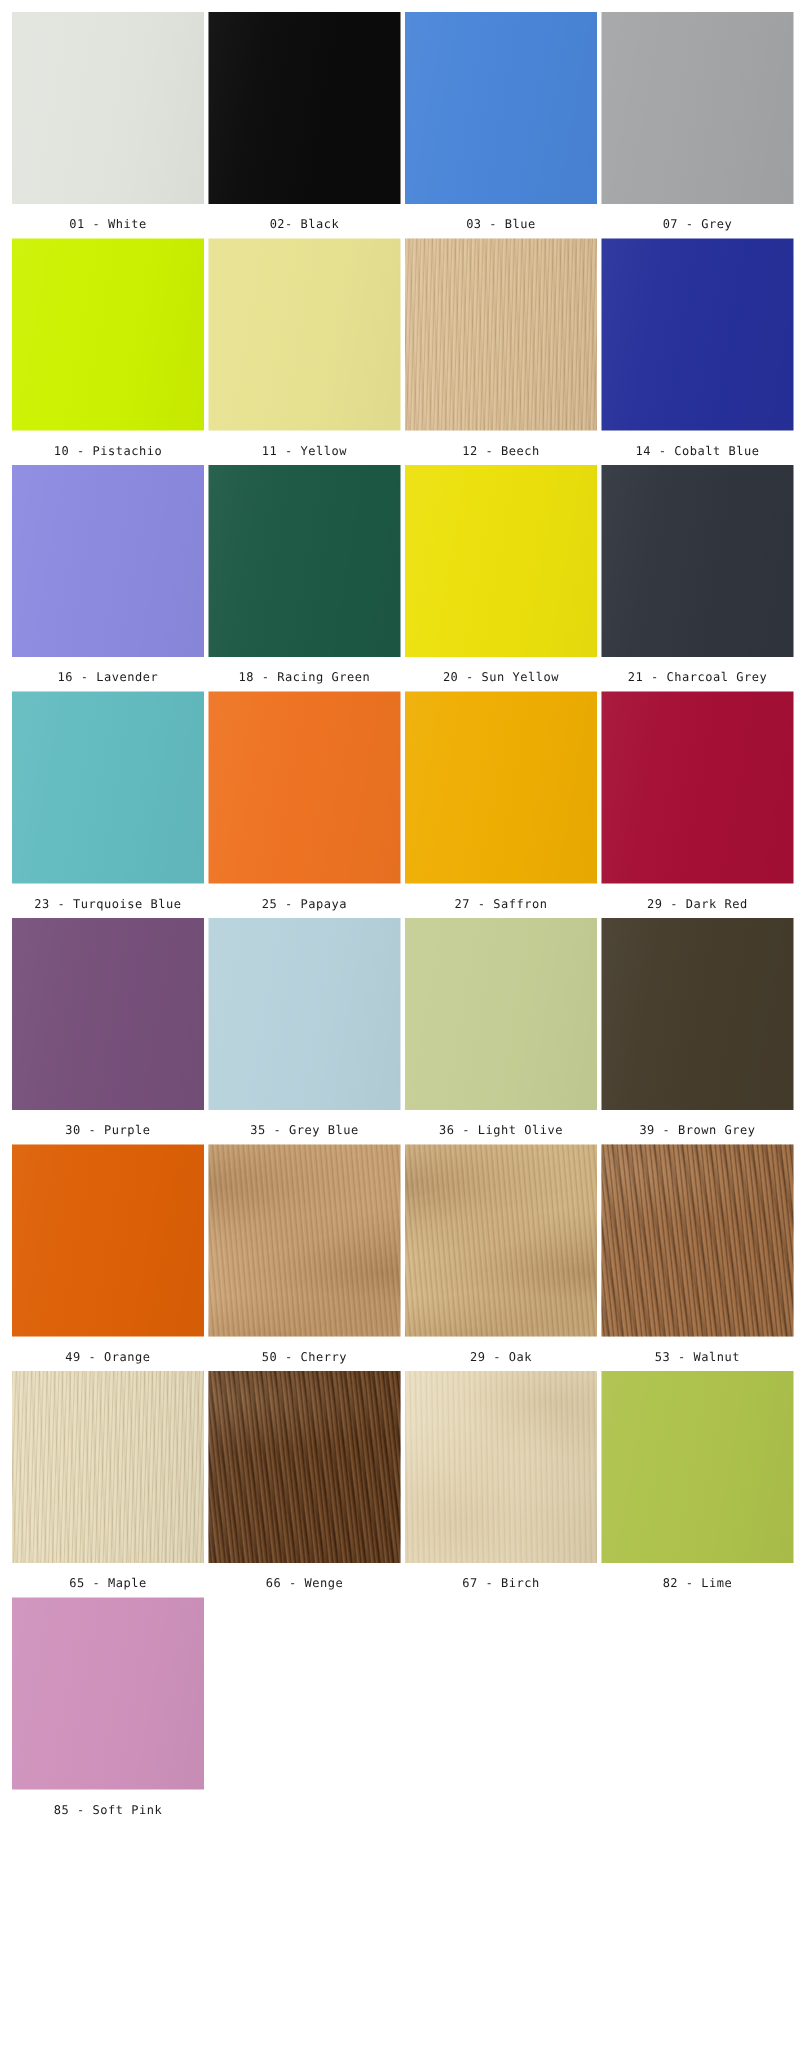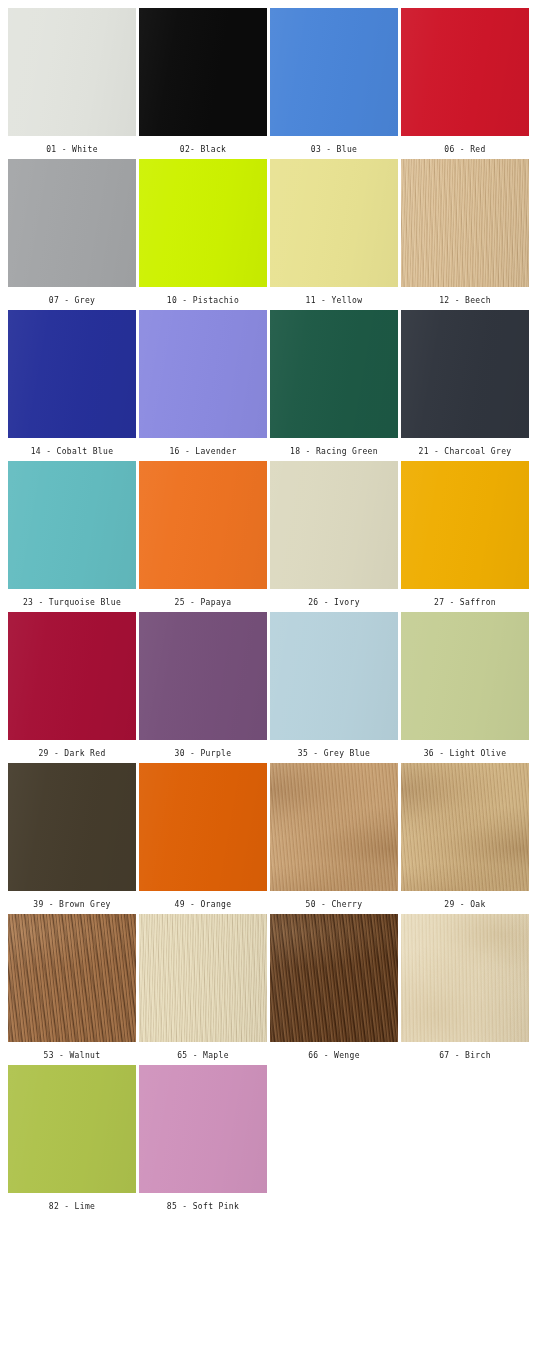--- a/index.html
+++ b/index.html
@@ -171,24 +171,20 @@
     </div>
     <div class="swatch-cell">
       <div class="swatch-chip" style="background-color: rgb(11, 11, 11);"></div>
       <div class="swatch-label">02- Black</div>
     </div>
     <div class="swatch-cell">
       <div class="swatch-chip" style="background-color: rgb(74, 133, 216);"></div>
       <div class="swatch-label">03 - Blue</div>
     </div>
     <div class="swatch-cell">
-      <div class="swatch-chip" style="background-color: rgb(206, 22, 41);"></div>
-      <div class="swatch-label">06 - Red</div>
-    </div>
-    <div class="swatch-cell">
       <div class="swatch-chip" style="background-color: rgb(163, 165, 167);"></div>
       <div class="swatch-label">07 - Grey</div>
     </div>
     <div class="swatch-cell">
       <div class="swatch-chip" style="background-color: rgb(205, 242, 0);"></div>
       <div class="swatch-label">10 - Pistachio</div>
     </div>
     <div class="swatch-cell">
       <div class="swatch-chip" style="background-color: rgb(232, 226, 146);"></div>
       <div class="swatch-label">11 - Yellow</div>
@@ -205,36 +201,36 @@
     </div>
     <div class="swatch-cell">
       <div class="swatch-chip" style="background-color: rgb(139, 138, 224);"></div>
       <div class="swatch-label">16 - Lavender</div>
     </div>
     <div class="swatch-cell">
       <div class="swatch-chip" style="background-color: rgb(29, 89, 69);"></div>
       <div class="swatch-label">18 - Racing Green</div>
     </div>
     <div class="swatch-cell">
+      <div class="swatch-chip" style="background-color: rgb(236, 225, 12);"></div>
+      <div class="swatch-label">20 - Sun Yellow</div>
+    </div>
+    <div class="swatch-cell">
       <div class="swatch-chip" style="background-color: rgb(48, 53, 62);"></div>
       <div class="swatch-label">21 - Charcoal Grey</div>
     </div>
     <div class="swatch-cell">
       <div class="swatch-chip" style="background-color: rgb(99, 188, 192);"></div>
       <div class="swatch-label">23 - Turquoise Blue</div>
     </div>
     <div class="swatch-cell">
       <div class="swatch-chip" style="background-color: rgb(238, 115, 34);"></div>
       <div class="swatch-label">25 - Papaya</div>
     </div>
     <div class="swatch-cell">
-      <div class="swatch-chip" style="background-color: rgb(220, 217, 192);"></div>
-      <div class="swatch-label">26 - Ivory</div>
-    </div>
-    <div class="swatch-cell">
       <div class="swatch-chip" style="background-color: rgb(239, 174, 2);"></div>
       <div class="swatch-label">27 - Saffron</div>
     </div>
     <div class="swatch-cell">
       <div class="swatch-chip" style="background-color: rgb(165, 15, 53);"></div>
       <div class="swatch-label">29 - Dark Red</div>
     </div>
     <div class="swatch-cell">
       <div class="swatch-chip" style="background-color: rgb(118, 80, 122);"></div>
       <div class="swatch-label">30 - Purple</div>

